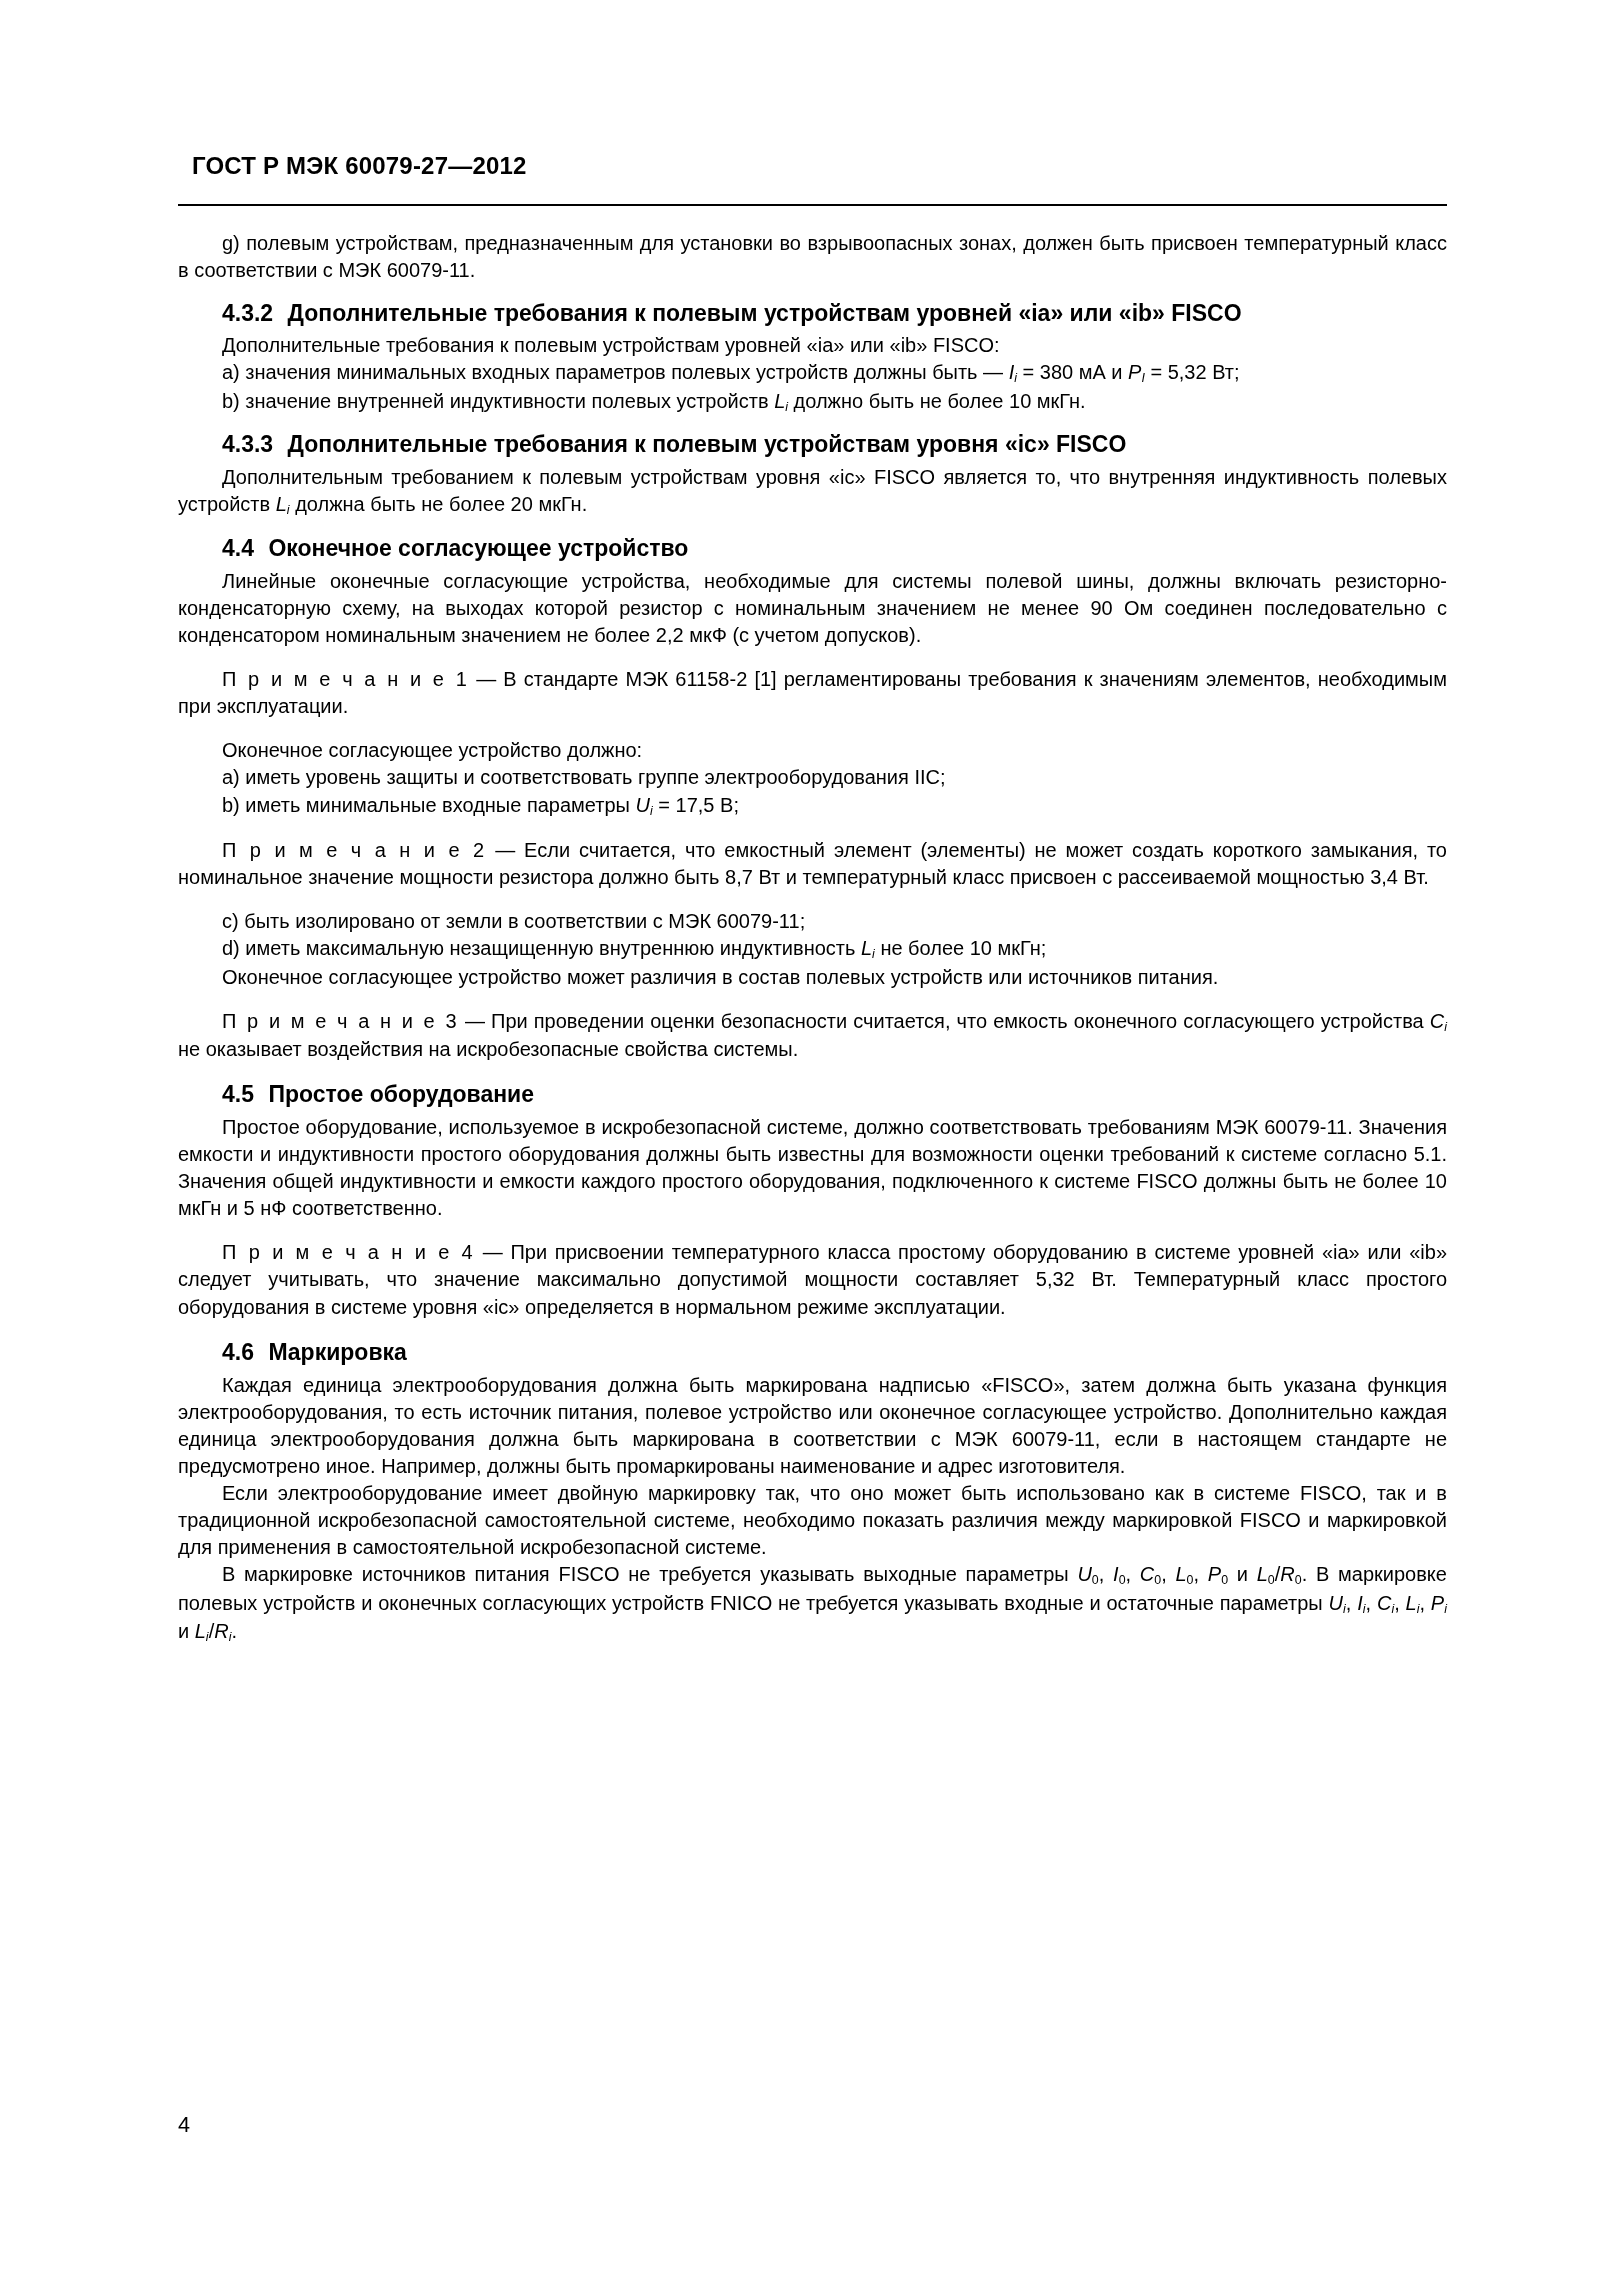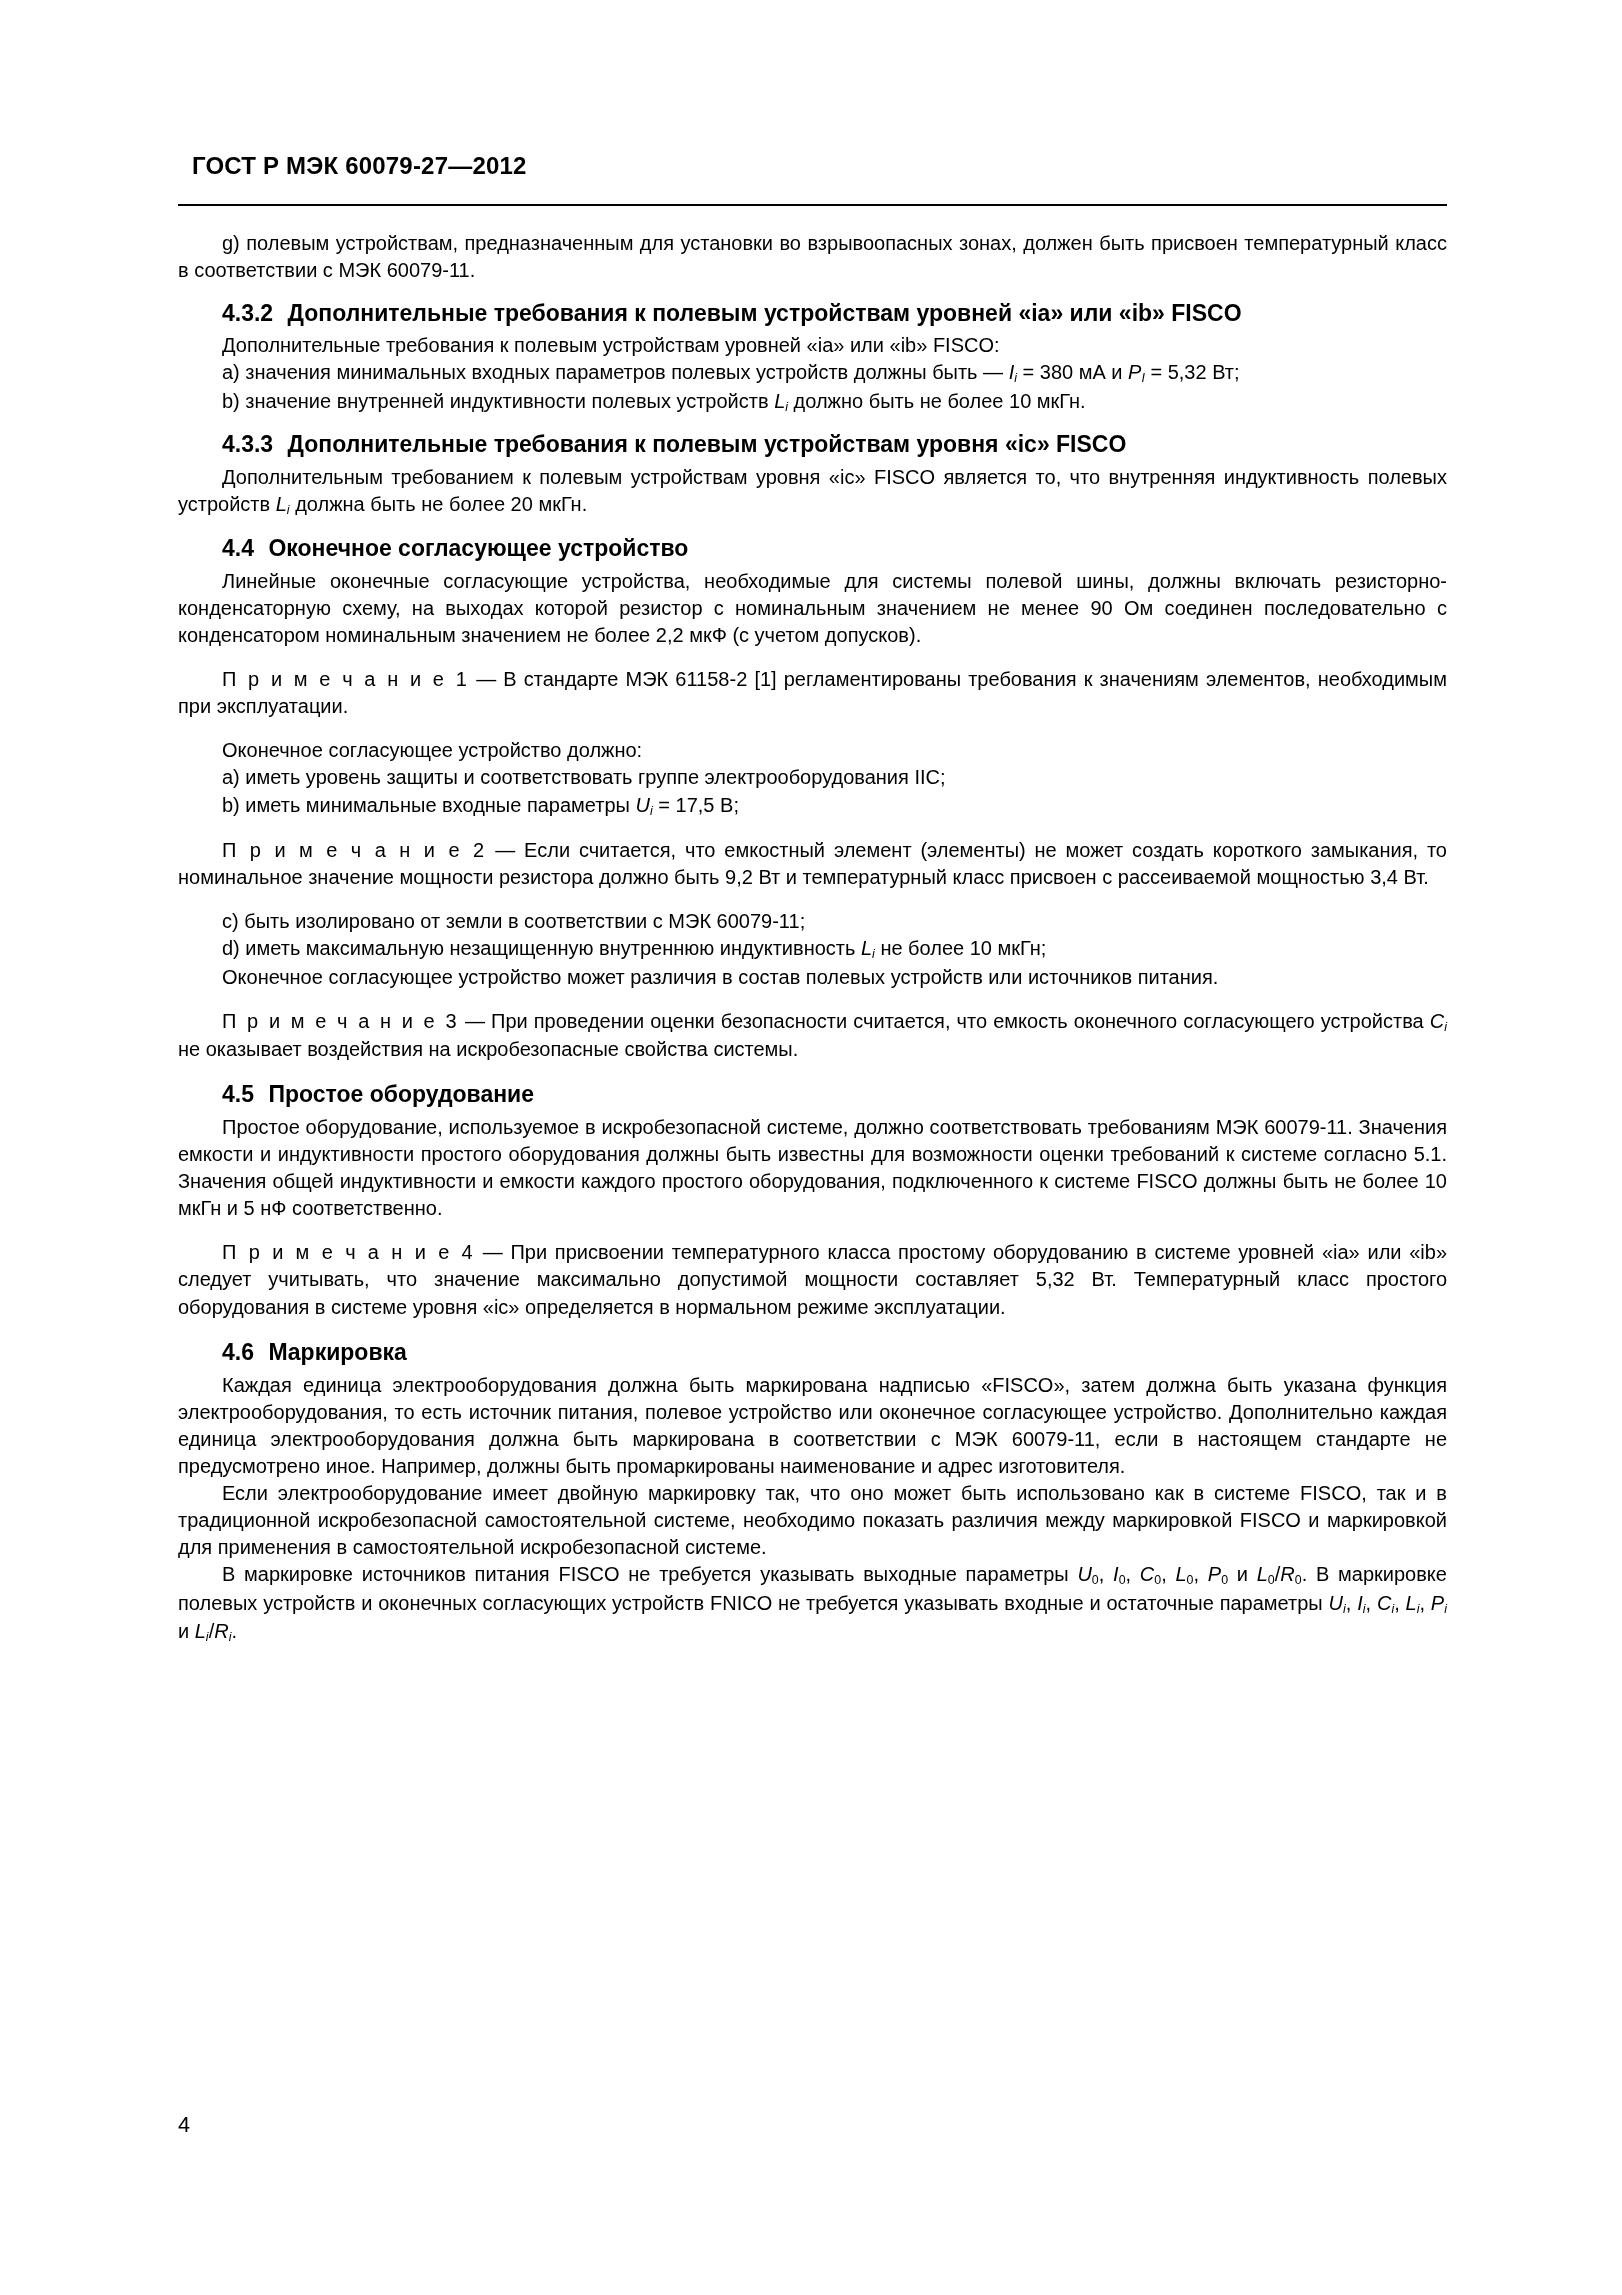--- a/index.html
+++ b/index.html
@@ -106,21 +106,21 @@
       <p class="ind">a)  значения минимальных входных параметров полевых устройств должны быть — <i>I<sub>i</sub></i> = 380 мА и <i>P<sub>I</sub></i> = 5,32 Вт;</p>
       <p class="ind">b)  значение внутренней индуктивности полевых устройств <i>L<sub>i</sub></i> должно быть не более 10 мкГн.</p>
       <h3><span class="num">4.3.3</span><span>Дополнительные требования к полевым устройствам уровня «ic» FISCO</span></h3>
       <p class="ind">Дополнительным требованием к полевым устройствам уровня «ic» FISCO является то, что внутренняя индуктивность полевых устройств <i>L<sub>i</sub></i> должна быть не более 20 мкГн.</p>
       <h3><span class="num">4.4</span><span>Оконечное согласующее устройство</span></h3>
       <p class="ind">Линейные оконечные согласующие устройства, необходимые для системы полевой шины, должны включать резисторно-конденсаторную схему, на выходах которой резистор с номинальным значением не менее 90 Ом соединен последовательно с конденсатором номинальным значением не более 2,2 мкФ (с учетом допусков).</p>
       <p class="note" style="margin-top: 17px; margin-bottom: 17px;"><span class="nlabel">П р и м е ч а н и е 1</span><span> — В стандарте МЭК 61158-2 [1] регламентированы требования к значениям элементов, необходимым при эксплуатации.</span></p>
       <p class="ind">Оконечное согласующее устройство должно:</p>
       <p class="ind">a)  иметь уровень защиты и соответствовать группе электрооборудования IIC;</p>
       <p class="ind">b)  иметь минимальные входные параметры <i>U<sub>i</sub></i> = 17,5 В;</p>
-      <p class="note" style="margin-top: 17px; margin-bottom: 17px;"><span class="nlabel">П р и м е ч а н и е  2</span><span> — Если считается, что емкостный элемент (элементы) не может создать короткого замыкания, то номинальное значение мощности резистора должно быть 9,2 Вт и температурный класс присвоен с рассеиваемой мощностью 3,4 Вт.</span></p>
+      <p class="note" style="margin-top: 17px; margin-bottom: 17px;"><span class="nlabel">П р и м е ч а н и е  2</span><span> — Если считается, что емкостный элемент (элементы) не может создать короткого замыкания, то номинальное значение мощности резистора должно быть 8,7 Вт и температурный класс присвоен с рассеиваемой мощностью 3,4 Вт.</span></p>
       <p class="ind">c)  быть изолировано от земли в соответствии с МЭК 60079-11;</p>
       <p class="ind">d)  иметь максимальную незащищенную внутреннюю индуктивность <i>L<sub>i</sub></i> не более 10 мкГн;</p>
       <p class="ind">Оконечное согласующее устройство может различия в состав полевых устройств или источников питания.</p>
       <p class="note" style="margin-top: 17px; margin-bottom: 17px;"><span class="nlabel">П р и м е ч а н и е  3</span><span> — При проведении оценки безопасности считается, что емкость оконечного согласующего устройства <i>C<sub>i</sub></i> не оказывает воздействия на искробезопасные свойства системы.</span></p>
       <h3><span class="num">4.5</span><span>Простое оборудование</span></h3>
       <p class="ind">Простое оборудование, используемое в искробезопасной системе, должно соответствовать требованиям МЭК 60079-11. Значения емкости и индуктивности простого оборудования должны быть известны для возможности оценки требований к системе согласно 5.1. Значения общей индуктивности и емкости каждого простого оборудования, подключенного к системе FISCO должны быть не более 10 мкГн и 5 нФ соответственно.</p>
       <p class="note" style="margin-top: 17px; margin-bottom: 17px;"><span class="nlabel">П р и м е ч а н и е  4</span><span> — При присвоении температурного класса простому оборудованию в системе уровней «ia» или «ib» следует учитывать, что значение максимально допустимой мощности составляет 5,32 Вт. Температурный класс простого оборудования в системе уровня «ic» определяется в нормальном режиме эксплуатации.</span></p>
       <h3><span class="num">4.6</span><span>Маркировка</span></h3>
       <p class="ind">Каждая  единица  электрооборудования  должна  быть  маркирована  надписью  «FISCO»,  затем должна быть указана функция электрооборудования, то есть источник питания, полевое устройство или оконечное  согласующее  устройство.  Дополнительно  каждая  единица  электрооборудования  должна быть маркирована в соответствии с МЭК 60079-11, если в настоящем стандарте не предусмотрено иное. Например, должны быть промаркированы наименование и адрес изготовителя.</p>
       <p class="ind">Если электрооборудование имеет двойную маркировку так, что оно может быть использовано как в системе FISCO, так и в традиционной искробезопасной самостоятельной системе, необходимо показать различия между маркировкой FISCO и маркировкой для применения в самостоятельной искробезопасной системе.</p>

